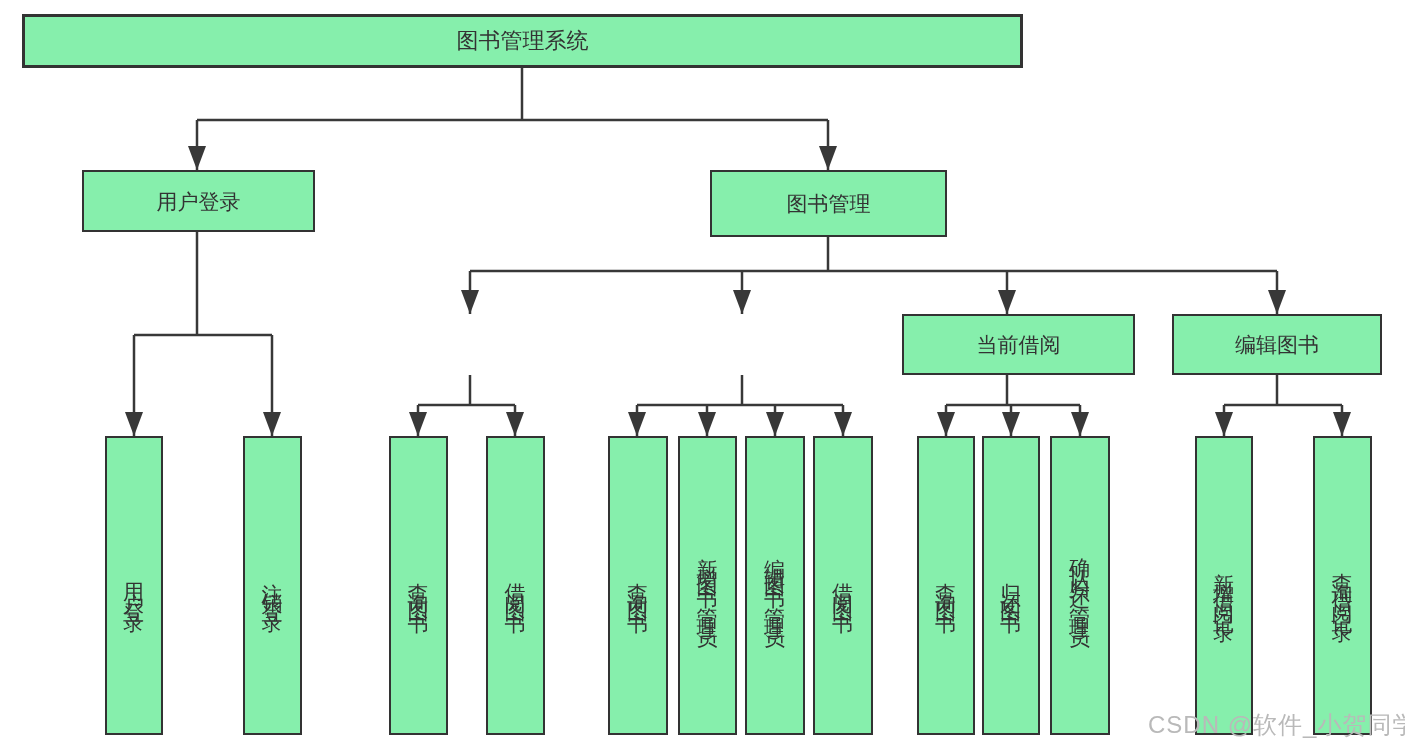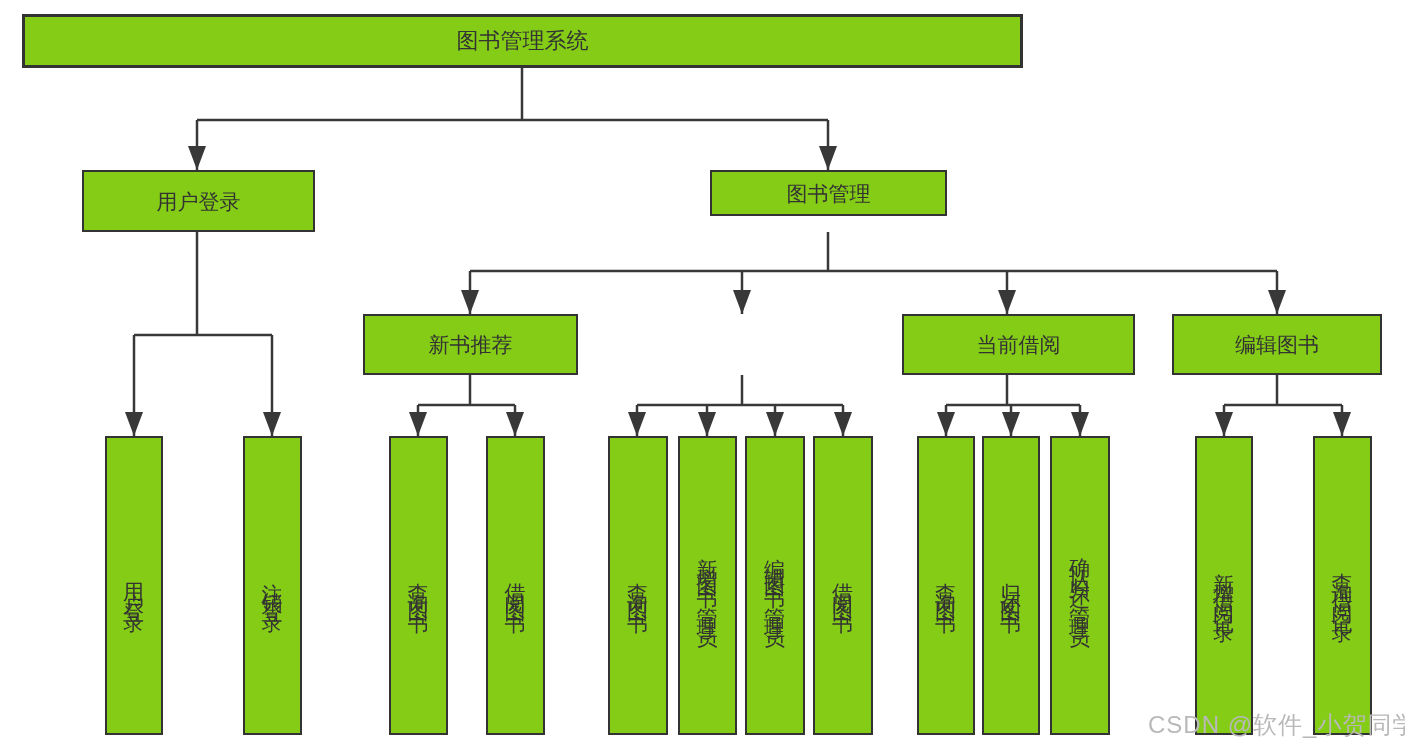--- a/index.html
+++ b/index.html
@@ -14,21 +14,21 @@
   .connectors {
     position: absolute;
     left: 0; top: 0;
     width: 1405px; height: 747px;
     pointer-events: none;
   }
   .node {
     position: absolute;
     box-sizing: border-box;
     border: 2.5px solid #333333;
-    background: #84cc16;
+    background: #86efac;
     display: flex;
     align-items: center;
     justify-content: center;
     color: #333333;
     font-size: 21px;
     line-height: 1;
     z-index: 2;
   }
   .node.root {
     border-width: 3px;
@@ -122,27 +122,24 @@
     </g>
   </svg>
 
   <div class="node root" style="left:22px; top:14px; width:1001px; height:54px;">
     <span>图书管理系统</span>
   </div>
 
   <div class="node" style="left:82px; top:170px; width:233px; height:62px;">
     <span>用户登录</span>
   </div>
-  <div class="node" style="left:710px; top:170px; width:237px; height:46px;">
+  <div class="node" style="left:710px; top:170px; width:237px; height:67px;">
     <span>图书管理</span>
   </div>
 
-  <div class="node" style="left:363px; top:314px; width:215px; height:61px;">
-    <span>新书推荐</span>
-  </div>
   <div class="node" style="left:902px; top:314px; width:233px; height:61px;">
     <span>当前借阅</span>
   </div>
   <div class="node" style="left:1172px; top:314px; width:210px; height:61px;">
     <span>编辑图书</span>
   </div>
 
   <div class="node leaf" style="left:105px; top:436px; width:58px; height:299px;">
     <span>用户登录</span>
   </div>

